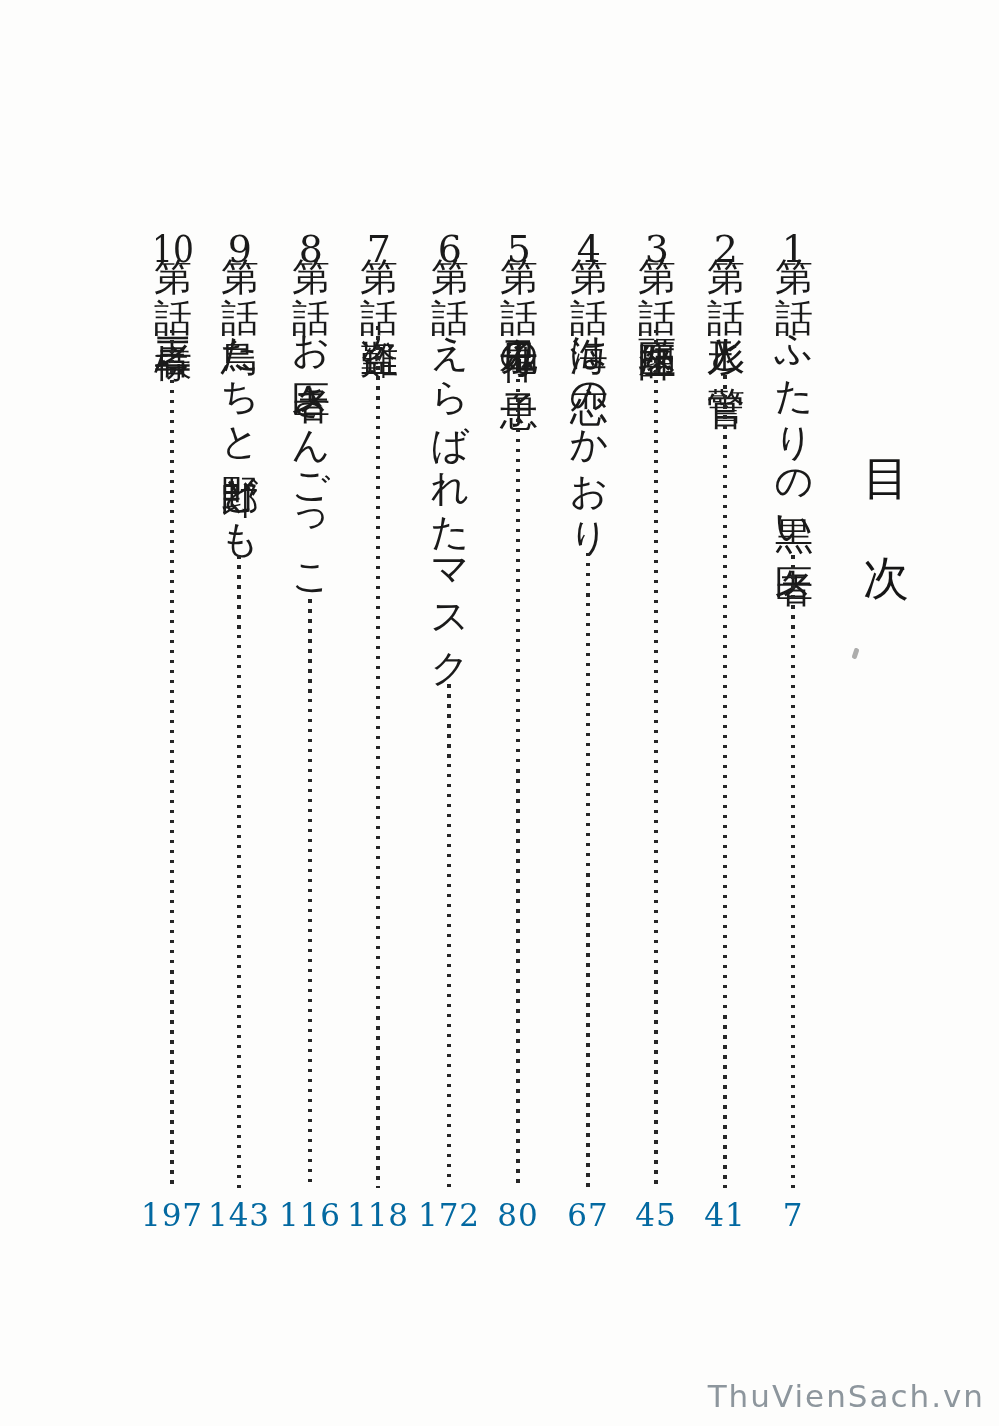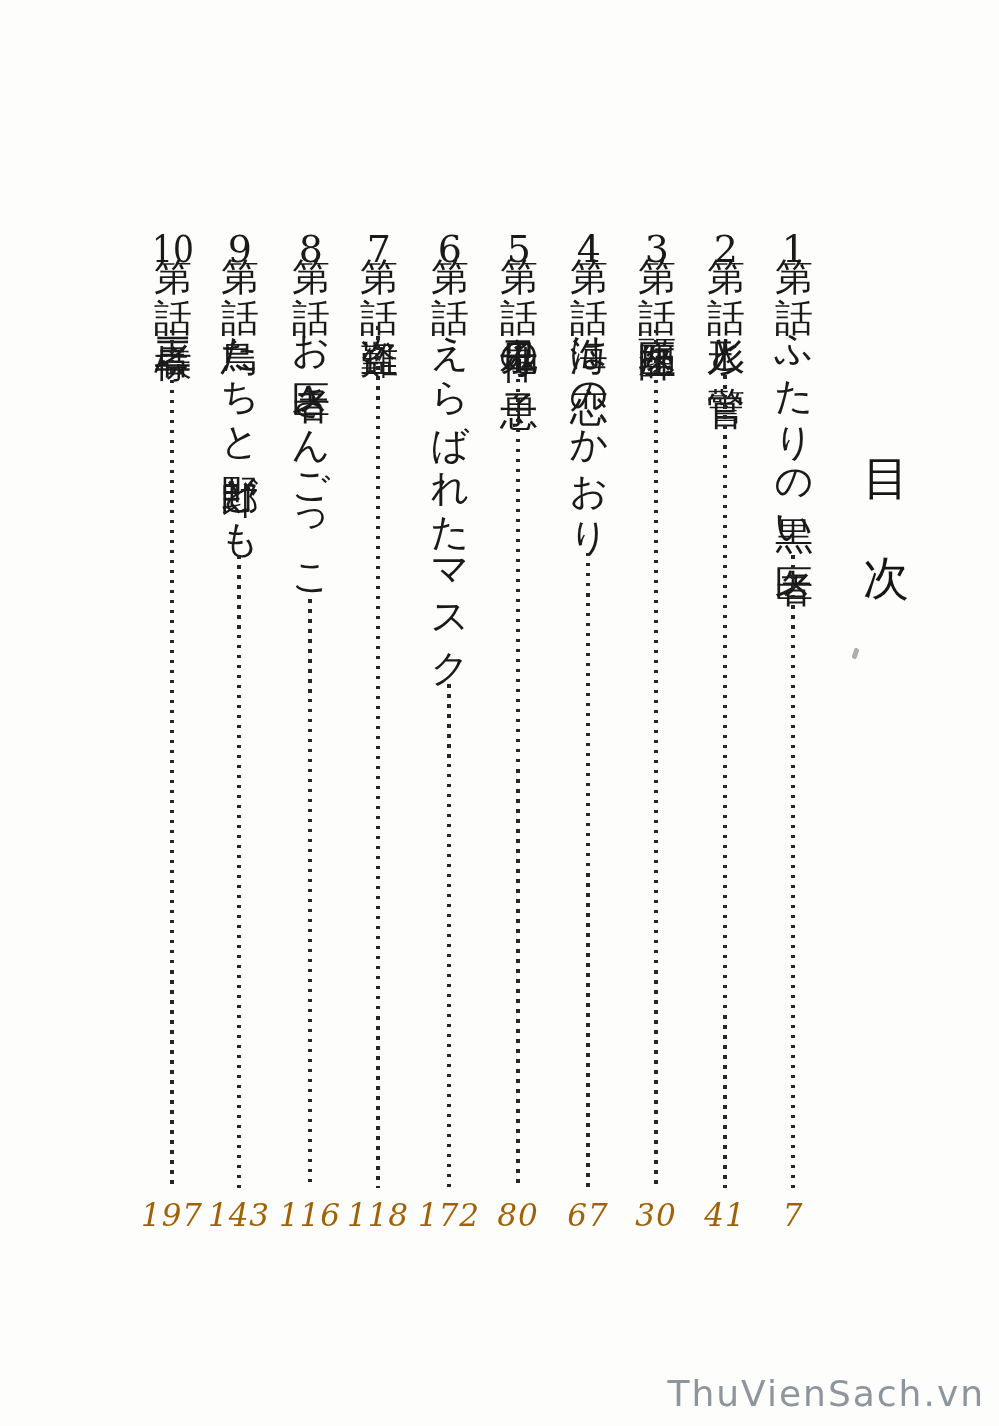--- a/index.html
+++ b/index.html
@@ -66,23 +66,22 @@
     background: repeating-linear-gradient(
       to bottom,
       #262626 0px, #262626 3.5px,
       transparent 3.5px, transparent 10px
     );
   }
   .pagenum {
     font-size: 31px;
     line-height: 1;
     height: 34px;
-    color: #a16207;
+    color: #0369a1;
     letter-spacing: 1px;
-    font-style: italic;
   }
 
   
   .col-1  { left: 765px; }
   .col-2  { left: 697px; }
   .col-3  { left: 628px; }
   .col-4  { left: 560px; }
   .col-5  { left: 490px; }
   .col-6  { left: 421px; }
   .col-7  { left: 350px; }
@@ -102,21 +101,21 @@
     transform: rotate(18deg);
     opacity: 0.7;
   }
 
   .watermark {
     position: absolute;
     right: 14px;
     bottom: 12px;
     font-family: "DejaVu Sans", "Liberation Sans", sans-serif;
     font-weight: normal;
-    font-size: 36px;
+    font-size: 31px;
     letter-spacing: 2px;
     color: #8d969d;
   }
 </style>
 </head>
 <body>
 
 <div class="page">
 
   <div class="doc-title">目次</div>
@@ -133,21 +132,21 @@
     <div class="chapter"><span>第</span><span class="tcy">2</span><span>話</span></div>
     <div class="title">人形と警官</div>
     <div class="leader"></div>
     <div class="pagenum">41</div>
   </div>
 
   <div class="toc-col col-3">
     <div class="chapter"><span>第</span><span class="tcy">3</span><span>話</span></div>
     <div class="title">座頭医師</div>
     <div class="leader"></div>
-    <div class="pagenum">30</div>
+    <div class="pagenum">45</div>
   </div>
 
   <div class="toc-col col-4">
     <div class="chapter"><span>第</span><span class="tcy">4</span><span>話</span></div>
     <div class="title">海は恋のかおり</div>
     <div class="leader"></div>
     <div class="pagenum">67</div>
   </div>
 
   <div class="toc-col col-5">

